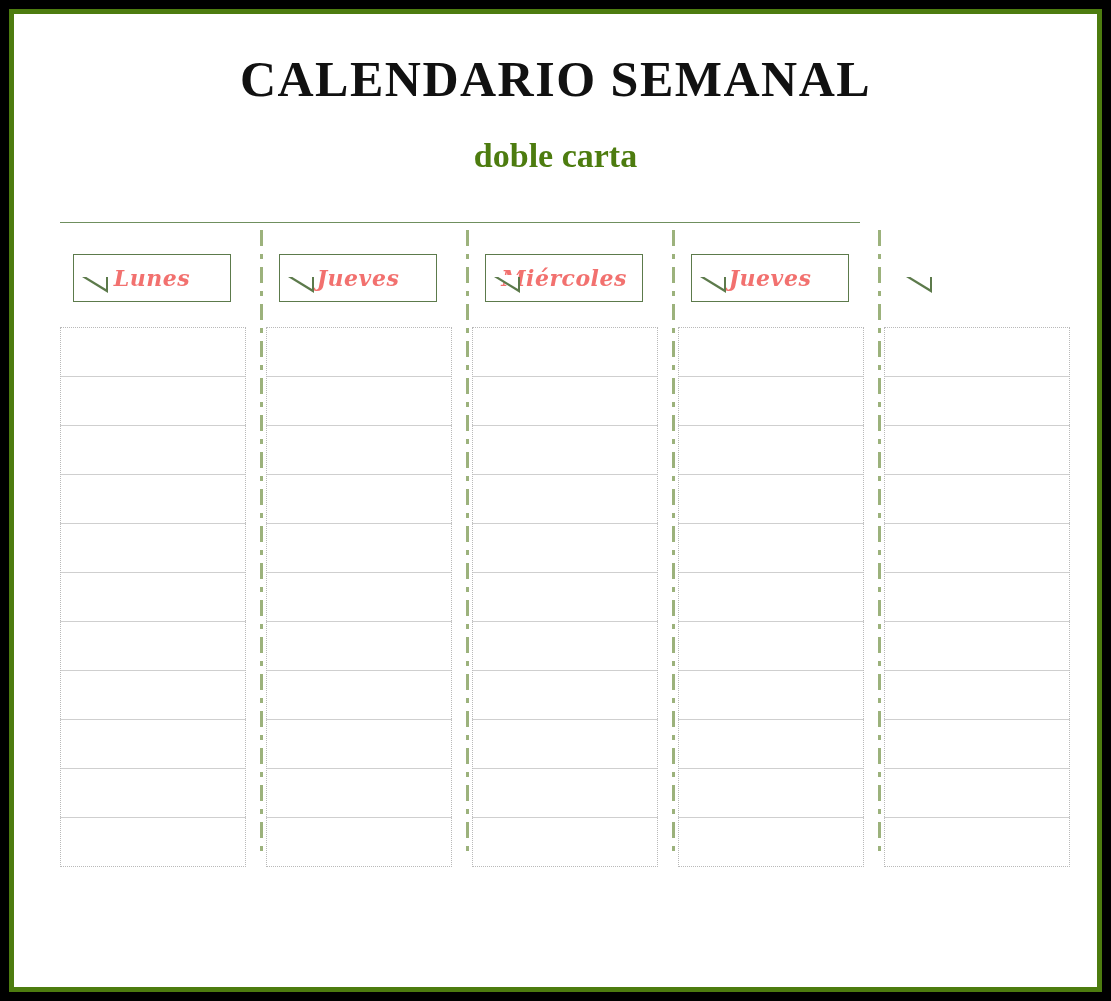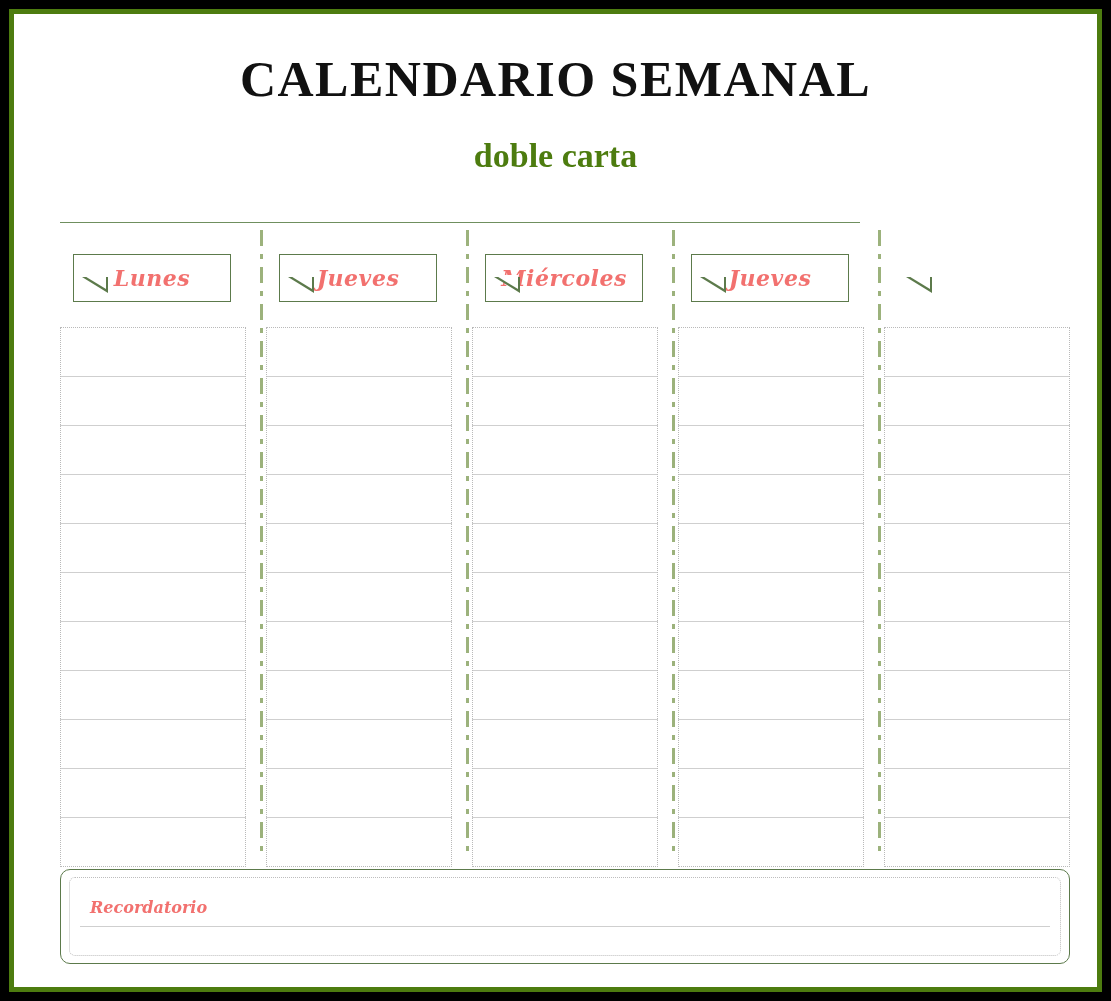--- a/index.html
+++ b/index.html
@@ -277,21 +277,15 @@
 
       <div class="sep dashdot" style="left:818px;"></div>
 
       <div class="day-col" style="left:824px;">
         <div class="day-tag-tail"></div>
         <div class="lines-box"></div>
       </div>
 
     </div>
 
-    <div id="reminder">
-      <div id="reminder-inner">
-        <div id="reminder-label">Recordatorio</div>
-        <div id="reminder-rule"></div>
-      </div>
-    </div>
 
   </div>
 </div>
 
 </body></html>

